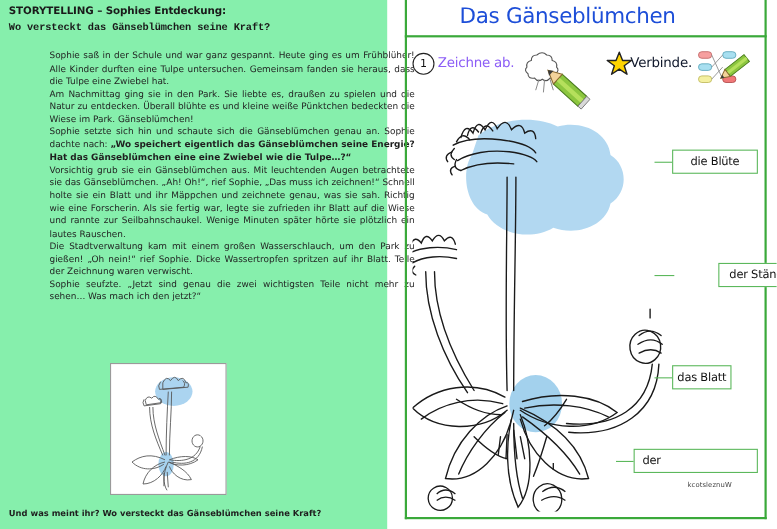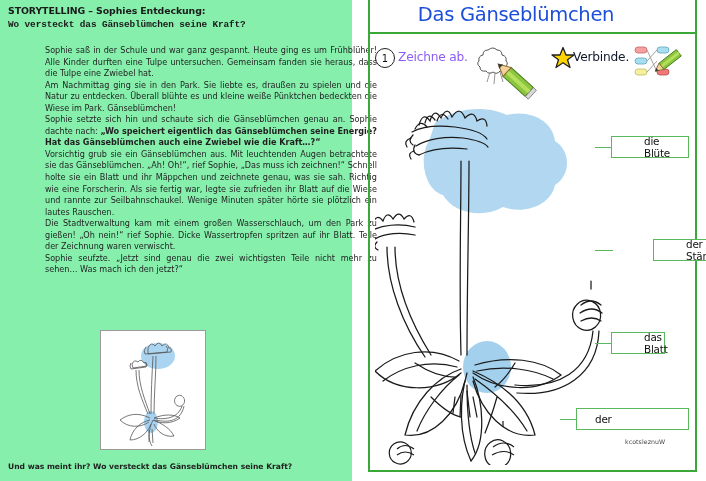--- a/index.html
+++ b/index.html
@@ -94,23 +94,23 @@
 
   
   .lbl{
     position:absolute;
     border:1.1px solid #5cb85c;
     background:#fff;
     box-sizing:border-box;
     color:#111;
     font-size:10.4px;
     letter-spacing:-0.2px;
-    display:flex;align-items:center;justify-content:flex-start;padding-left:32px;
-  }
-  .lbl.left-align{justify-content:flex-start;padding-left:18px;}
+    display:flex;align-items:center;justify-content:center;
+  }
+  .lbl.left-align{justify-content:flex-start;padding-left:7px;}
   .leader{
     position:absolute;height:0;border-top:1.1px solid #5cb85c;
   }
   .watermark{
     position:absolute;left:625px;top:438px;
     font-size:6.2px;color:#444;letter-spacing:0.1px;
   }
   .flower-main{position:absolute;left:375px;top:105px;width:250px;height:360px;}
   .flower-small{position:absolute;left:104px;top:334px;width:98px;height:112px;}
 </style>
@@ -122,21 +122,21 @@
   <div id="left-page">
 
     <div class="story-title">
       <span>STORYTELLING – Sophies Entdeckung:</span>
       <span class="l2">Wo versteckt das Gänseblümchen seine Kraft?</span>
     </div>
 
     <div class="story-body">
       <p>Sophie saß in der Schule und war ganz gespannt. Heute ging es um Frühblüher! Alle Kinder durften eine Tulpe untersuchen. Gemeinsam fanden sie heraus, dass die Tulpe eine Zwiebel hat.</p>
       <p>Am Nachmittag ging sie in den Park. Sie liebte es, draußen zu spielen und die Natur zu entdecken. Überall blühte es und kleine weiße Pünktchen bedeckten die Wiese im Park. Gänseblümchen!</p>
-      <p><span>Sophie setzte sich hin und schaute sich die Gänseblümchen genau an. Sophie dachte nach: </span><b>„Wo speichert eigentlich das Gänseblümchen seine Energie? Hat das Gänseblümchen auch eine Zwiebel wie die Kraft…?“</b></p>
+      <p><span>Sophie setzte sich hin und schaute sich die Gänseblümchen genau an. Sophie dachte nach: </span><b>„Wo speichert eigentlich das Gänseblümchen seine Energie? Hat das Gänseblümchen eine eine Zwiebel wie die Tulpe…?“</b></p>
       <p>Vorsichtig grub sie ein Gänseblümchen aus. Mit leuchtenden Augen betrachtete sie das Gänseblümchen. „Ah! Oh!“, rief Sophie, „Das muss ich zeichnen!“ Schnell holte sie ein Blatt und ihr Mäppchen und zeichnete genau, was sie sah. Richtig wie eine Forscherin. Als sie fertig war, legte sie zufrieden ihr Blatt auf die Wiese und rannte zur Seilbahnschaukel. Wenige Minuten später hörte sie plötzlich ein lautes Rauschen.</p>
       <p>Die Stadtverwaltung kam mit einem großen Wasserschlauch, um den Park zu gießen! „Oh nein!“ rief Sophie. Dicke Wassertropfen spritzen auf ihr Blatt. Teile der Zeichnung waren verwischt.</p>
       <p>Sophie seufzte. „Jetzt sind genau die zwei wichtigsten Teile nicht mehr zu sehen… Was mach ich den jetzt?“</p>
     </div>
 
     <div class="draw-box"></div>
 
     <svg class="flower-small" viewBox="0 0 98 112">
       <ellipse cx="54" cy="22" rx="17" ry="13" fill="#9ccded" opacity="0.85"></ellipse>
       <ellipse cx="47" cy="88" rx="7" ry="11" fill="#9ccded" opacity="0.9"></ellipse>

